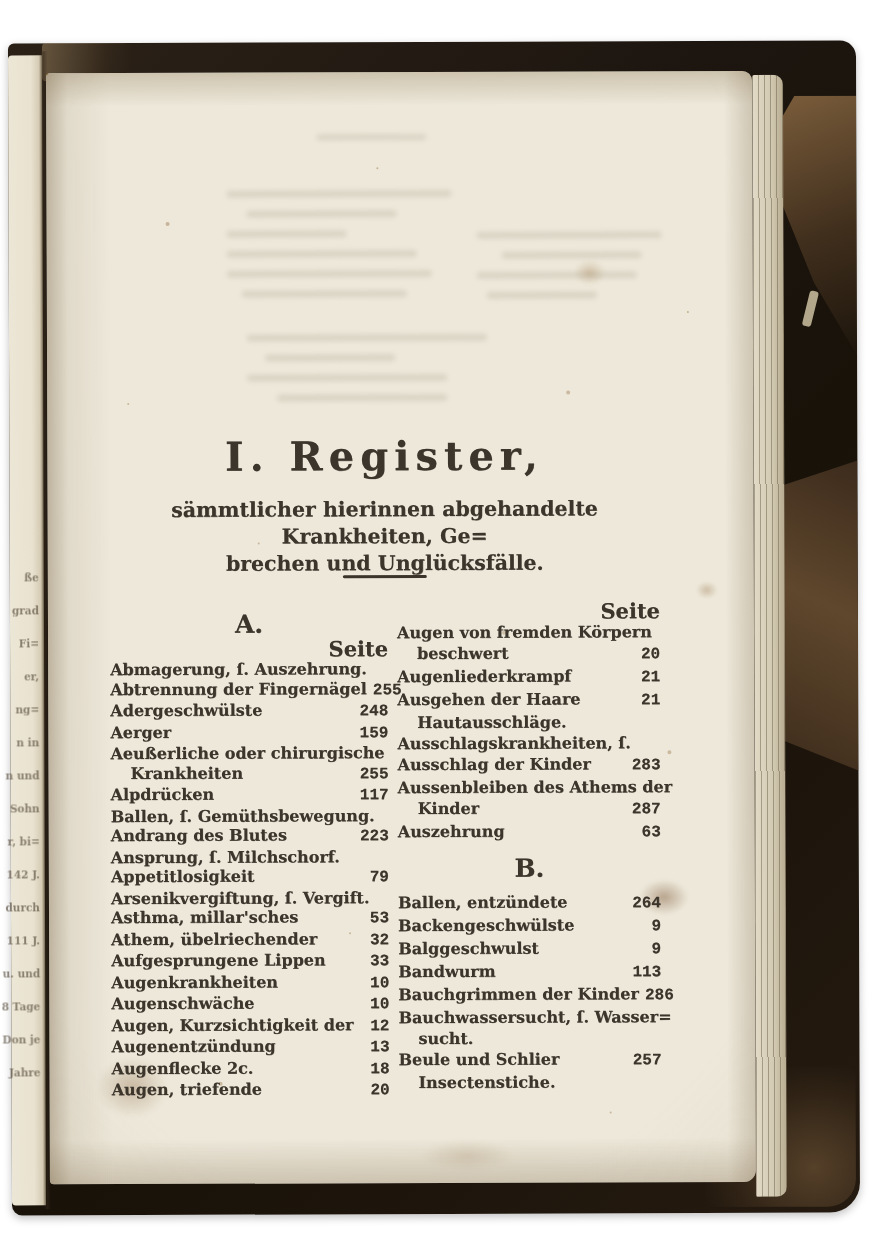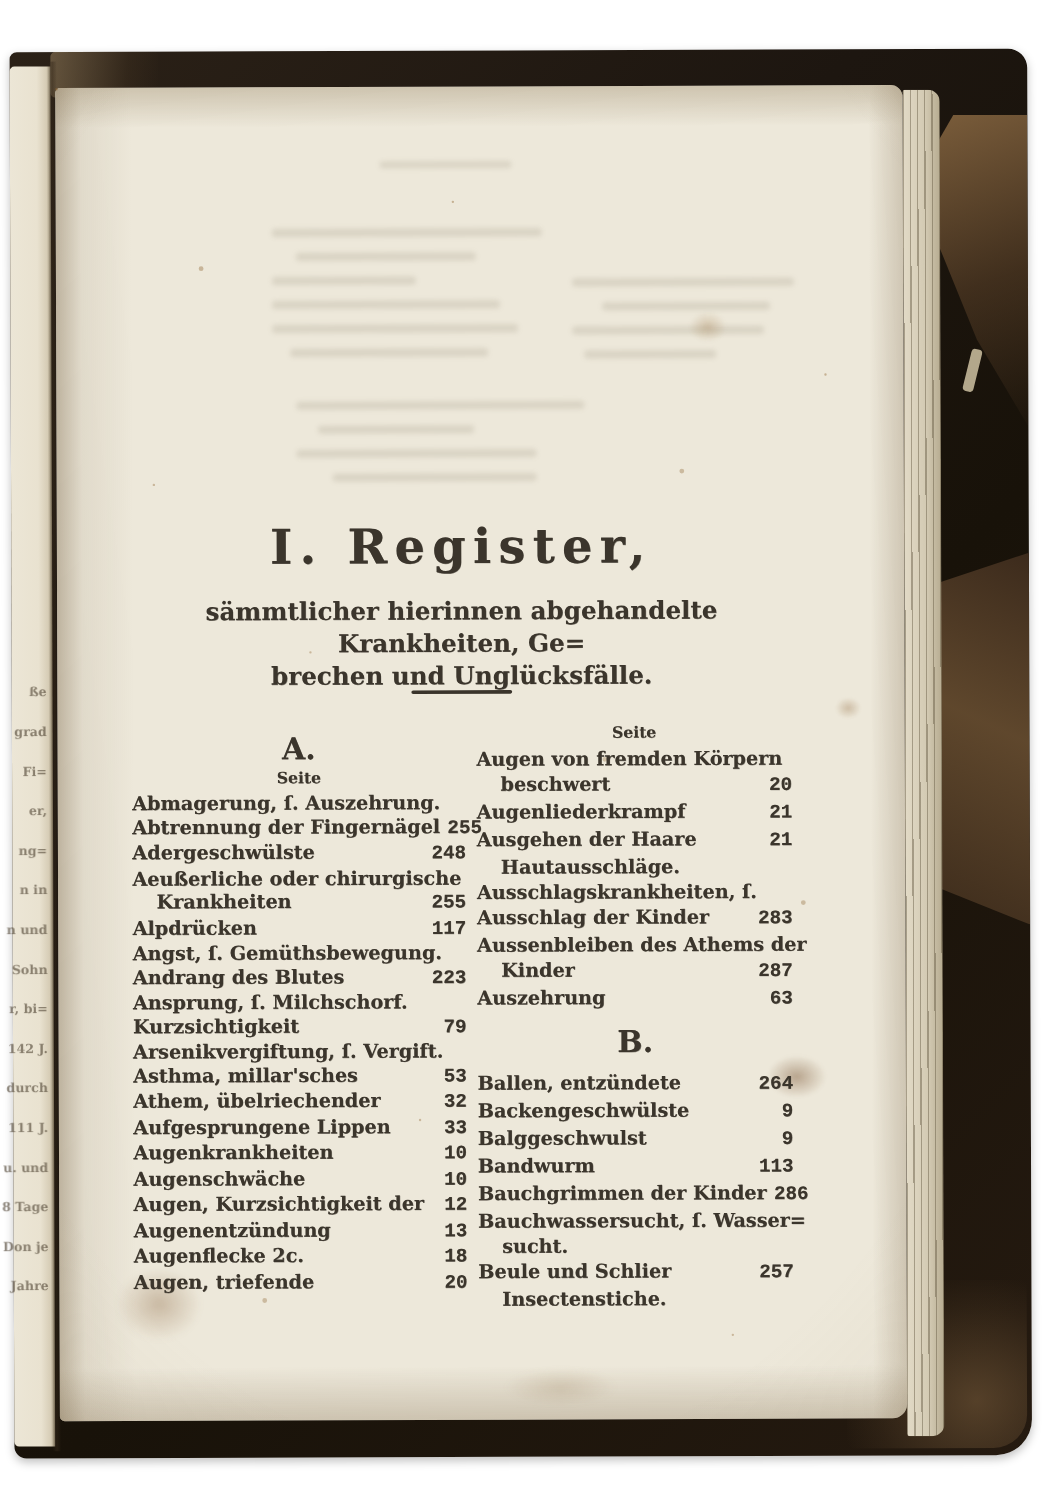--- a/index.html
+++ b/index.html
@@ -116,21 +116,21 @@
   }
   .rule{
     position:absolute;top:503px;left:50%;transform:translateX(-50%);
     width:84px;height:3px;background:#3a342b;border-radius:2px;
   }
   .col{position:absolute;font-size:16px;font-weight:bold;}
   .col-left{top:537px;left:0;width:278px;}
   .col-right{top:530px;left:287px;width:263px;}
   .section-head{text-align:center;font-size:25px;line-height:30px;}
   .col-left .section-head{margin-bottom:0;}
-  .seite-row{text-align:center;font-size:13px;line-height:20px;}
+  .seite-row{text-align:right;font-size:21px;line-height:20px;}
   .rows-left .row{line-height:19.5px;}
   .rows-right .row{line-height:21px;}
   .row{display:flex;justify-content:space-between;align-items:baseline;}
   .row .t{white-space:nowrap;}
   .row .t.ind{padding-left:20px;}
   .row .p{padding-left:6px;font-family:Liberation Mono, monospace;}
   .b-head{margin-top:10px;margin-bottom:8px;}
 </style>
 </head>
 <body>
@@ -217,45 +217,49 @@
             </div>
             <div class="row">
               <span class="t">Abtrennung der Fingernägel</span>
               <span class="p">255</span>
             </div>
             <div class="row">
               <span class="t">Adergeschwülste</span>
               <span class="p">248</span>
             </div>
             <div class="row">
+              <span class="t">Aerger</span>
+              <span class="p">159</span>
+            </div>
+            <div class="row">
               <span class="t">Aeußerliche oder chirurgische</span>
               <span class="p"></span>
             </div>
             <div class="row">
               <span class="t ind">Krankheiten</span>
               <span class="p">255</span>
             </div>
             <div class="row">
               <span class="t">Alpdrücken</span>
               <span class="p">117</span>
             </div>
             <div class="row">
-              <span class="t">Angst, ſ. Gemüthsbewegung.</span>
+              <span class="t">Ballen, ſ. Gemüthsbewegung.</span>
               <span class="p"></span>
             </div>
             <div class="row">
               <span class="t">Andrang des Blutes</span>
               <span class="p">223</span>
             </div>
             <div class="row">
               <span class="t">Ansprung, ſ. Milchschorf.</span>
               <span class="p"></span>
             </div>
             <div class="row">
-              <span class="t">Kurzsichtigkeit</span>
+              <span class="t">Appetitlosigkeit</span>
               <span class="p">79</span>
             </div>
             <div class="row">
               <span class="t">Arsenikvergiftung, ſ. Vergift.</span>
               <span class="p"></span>
             </div>
             <div class="row">
               <span class="t">Asthma, millar'sches</span>
               <span class="p">53</span>
             </div>

